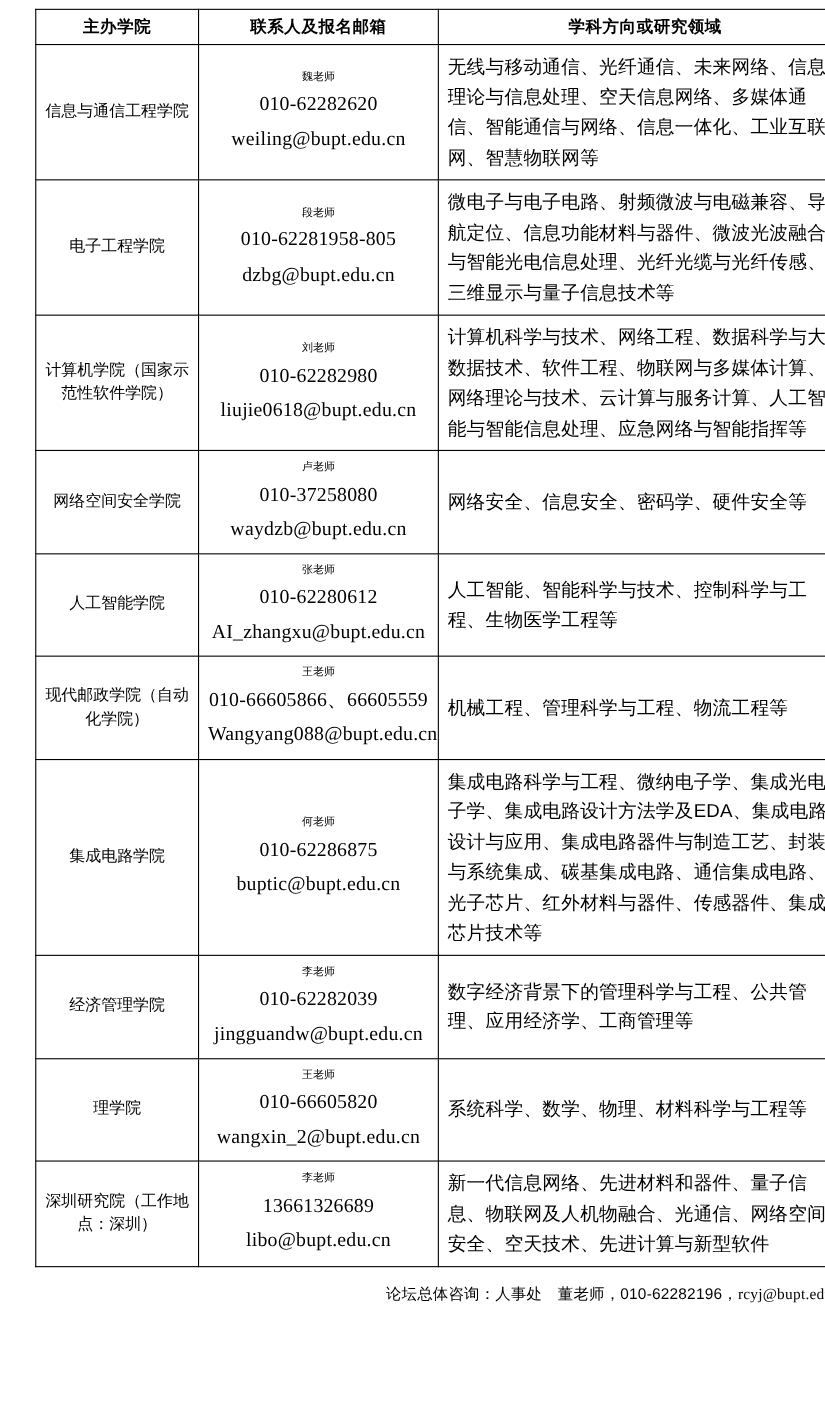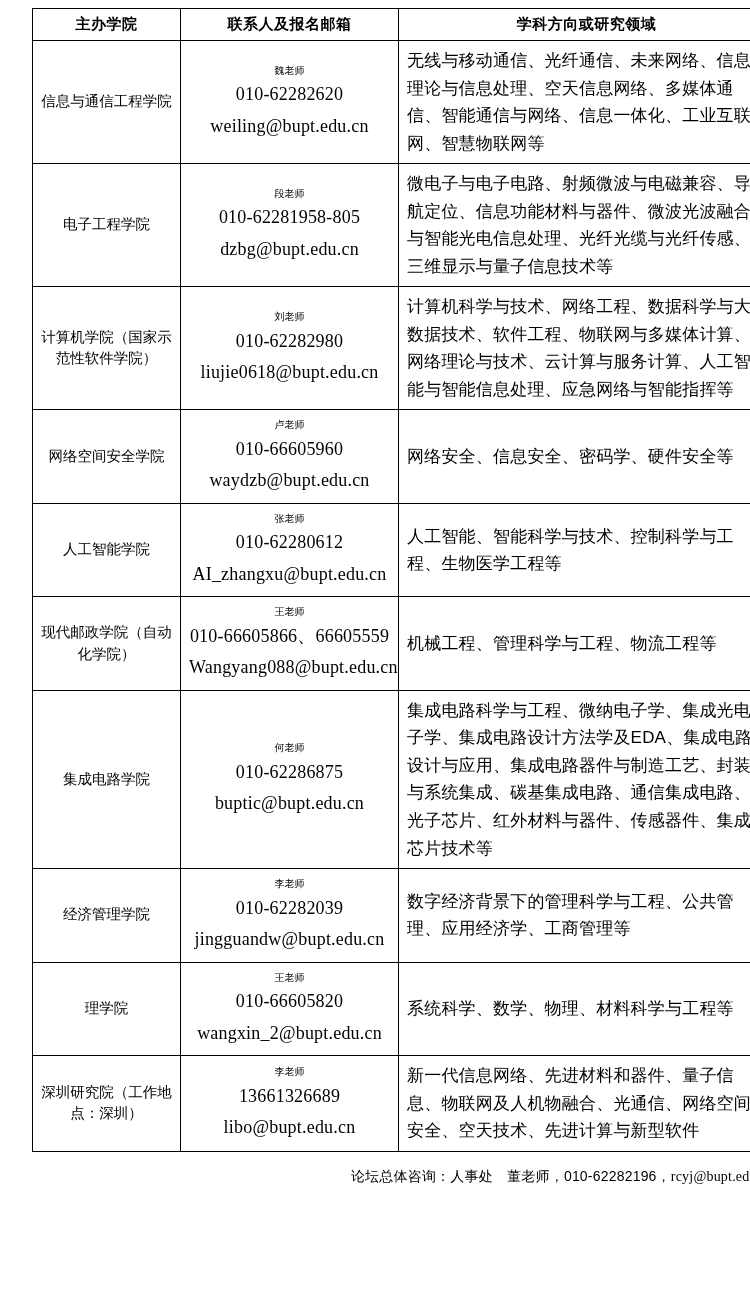--- a/index.html
+++ b/index.html
@@ -131,21 +131,21 @@
           <div class="cname">刘老师</div>
           <div class="cphone">010-62282980</div>
           <div class="cmail">liujie0618@bupt.edu.cn</div>
         </td>
         <td class="fields">计算机科学与技术、网络工程、数据科学与大数据技术、软件工程、物联网与多媒体计算、网络理论与技术、云计算与服务计算、人工智能与智能信息处理、应急网络与智能指挥等</td>
       </tr>
       <tr>
         <td class="college">网络空间安全学院</td>
         <td class="contact">
           <div class="cname">卢老师</div>
-          <div class="cphone">010-66605960</div>
+          <div class="cphone">010-37258080</div>
           <div class="cmail">waydzb@bupt.edu.cn</div>
         </td>
         <td class="fields">网络安全、信息安全、密码学、硬件安全等</td>
       </tr>
       <tr>
         <td class="college">人工智能学院</td>
         <td class="contact">
           <div class="cname">张老师</div>
           <div class="cphone">010-62280612</div>
           <div class="cmail">AI_zhangxu@bupt.edu.cn</div>

